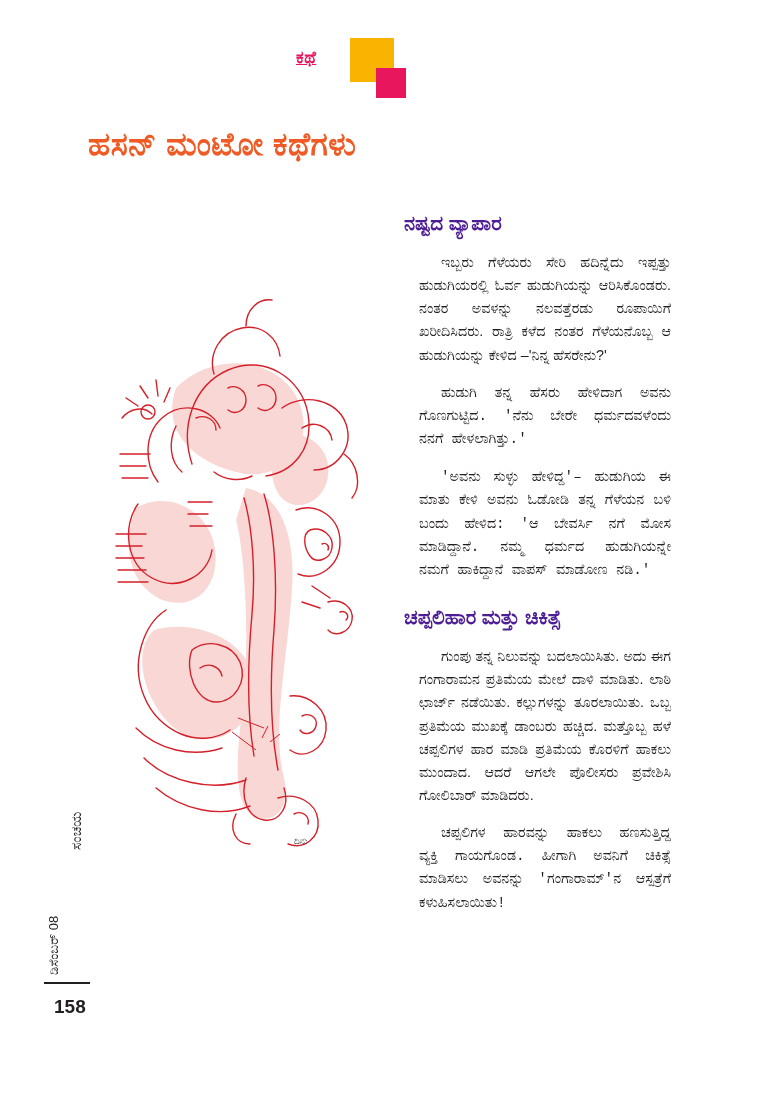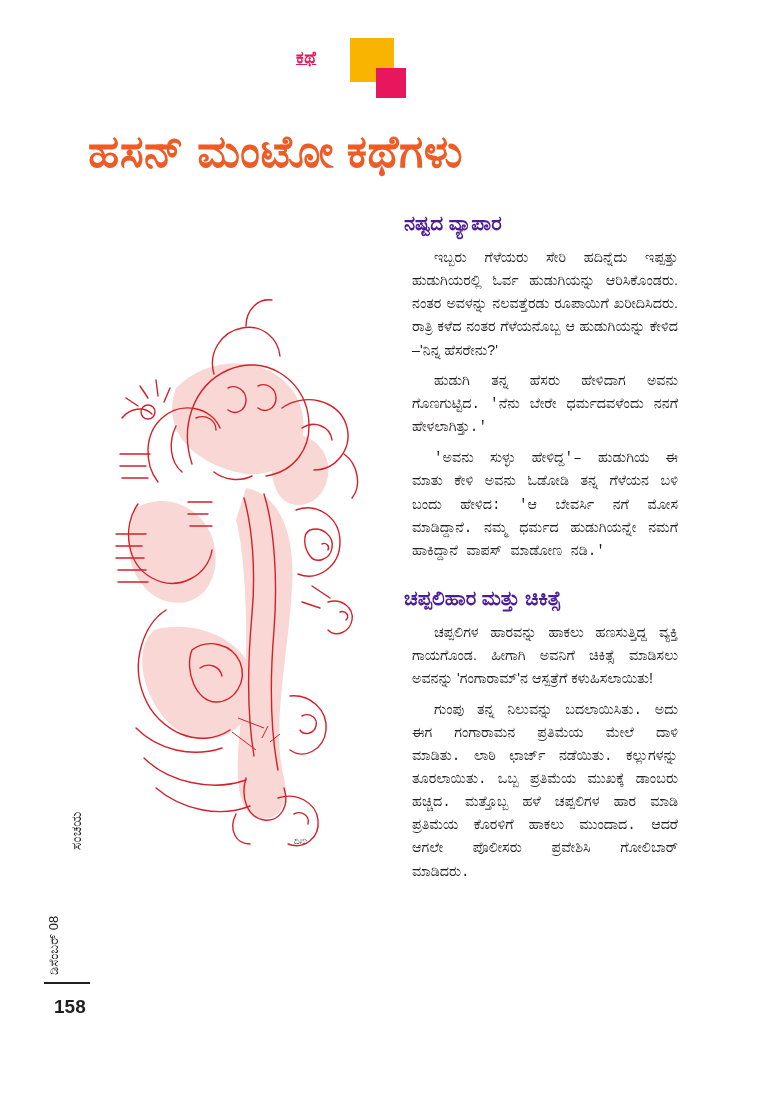--- a/index.html
+++ b/index.html
@@ -53,21 +53,21 @@
     font-weight: bold;
     letter-spacing: 0.5px;
     text-decoration: underline;
   }
 
   
   .main-title {
     position: absolute;
     left: 88px;
     top: 126px;
-    font-size: 45px;
+    font-size: 32px;
     font-weight: bold;
     color: #ef5b25;
     letter-spacing: 0.5px;
     white-space: nowrap;
   }
 
   
   .col {
     position: absolute;
     left: 404px;
@@ -81,21 +81,21 @@
     color: #4c1d95;
     margin: 0 0 10px 0;
     line-height: 1.3;
   }
   .sec-head.second {
     margin-top: 22px;
   }
   p.body {
     font-size: 14.3px;
     line-height: 1.62;
-    margin: 8px;
+    margin: 15px;
     text-align: justify;
     text-indent: 22px;
     color: #231f20;
   }
   p.body + p.body {
     margin-top: 0px;
     font-family: Liberation Mono, monospace;
   }
 
   
@@ -224,22 +224,22 @@
     <div class="art-sign">ದಿನು</div>
   </div>
 
   <div class="col">
     <h2 class="sec-head">ನಷ್ಟದ ವ್ಯಾಪಾರ</h2>
     <p class="body">ಇಬ್ಬರು ಗೆಳೆಯರು ಸೇರಿ ಹದಿನ್ನೆದು ಇಪ್ಪತ್ತು ಹುಡುಗಿಯರಲ್ಲಿ ಓರ್ವ ಹುಡುಗಿಯನ್ನು ಆರಿಸಿಕೊಂಡರು. ನಂತರ ಅವಳನ್ನು ನಲವತ್ತೆರಡು ರೂಪಾಯಿಗೆ ಖರೀದಿಸಿದರು. ರಾತ್ರಿ ಕಳೆದ ನಂತರ ಗೆಳೆಯನೊಬ್ಬ ಆ ಹುಡುಗಿಯನ್ನು ಕೇಳಿದ –'ನಿನ್ನ ಹೆಸರೇನು?'</p>
     <p class="body">ಹುಡುಗಿ ತನ್ನ ಹೆಸರು ಹೇಳಿದಾಗ ಅವನು ಗೊಣಗುಟ್ಟಿದ. 'ನೆನು ಬೇರೇ ಧರ್ಮದವಳೆಂದು ನನಗೆ ಹೇಳಲಾಗಿತ್ತು.'</p>
     <p class="body">'ಅವನು ಸುಳ್ಳು ಹೇಳಿದ್ದ'– ಹುಡುಗಿಯ ಈ ಮಾತು ಕೇಳಿ ಅವನು ಓಡೋಡಿ ತನ್ನ ಗೆಳೆಯನ ಬಳಿ ಬಂದು ಹೇಳಿದ: 'ಆ ಬೇವರ್ಸಿ ನಗೆ ಮೋಸ ಮಾಡಿದ್ದಾನೆ. ನಮ್ಮ ಧರ್ಮದ ಹುಡುಗಿಯನ್ನೇ ನಮಗೆ ಹಾಕಿದ್ದಾನೆ ವಾಪಸ್ ಮಾಡೋಣ ನಡಿ.'</p>
 
     <h2 class="sec-head second">ಚಪ್ಪಲಿಹಾರ ಮತ್ತು ಚಿಕಿತ್ಸೆ</h2>
+    <p class="body">ಗುಂಪು ತನ್ನ ನಿಲುವನ್ನು ಬದಲಾಯಿಸಿತು. ಅದು ಈಗ ಗಂಗಾರಾಮನ ಪ್ರತಿಮೆಯ ಮೇಲೆ ದಾಳಿ ಮಾಡಿತು. ಲಾಠಿ ಛಾರ್ಜ್ ನಡೆಯಿತು. ಕಲ್ಲುಗಳನ್ನು ತೂರಲಾಯಿತು. ಒಬ್ಬ ಪ್ರತಿಮೆಯ ಮುಖಕ್ಕೆ ಡಾಂಬರು ಹಚ್ಚಿದ. ಮತ್ತೊಬ್ಬ ಹಳೆ ಚಪ್ಪಲಿಗಳ ಹಾರ ಮಾಡಿ ಪ್ರತಿಮೆಯ ಕೊರಳಿಗೆ ಹಾಕಲು ಮುಂದಾದ. ಆದರೆ ಆಗಲೇ ಪೊಲೀಸರು ಪ್ರವೇಶಿಸಿ ಗೋಲಿಬಾರ್ ಮಾಡಿದರು.</p>
     <p class="body">ಚಪ್ಪಲಿಗಳ ಹಾರವನ್ನು ಹಾಕಲು ಹಣಸುತ್ತಿದ್ದ ವ್ಯಕ್ತಿ ಗಾಯಗೊಂಡ. ಹೀಗಾಗಿ ಅವನಿಗೆ ಚಿಕಿತ್ಸೆ ಮಾಡಿಸಲು ಅವನನ್ನು 'ಗಂಗಾರಾಮ್'ನ ಆಸ್ಪತ್ರೆಗೆ ಕಳುಹಿಸಲಾಯಿತು!</p>
-    <p class="body">ಗುಂಪು ತನ್ನ ನಿಲುವನ್ನು ಬದಲಾಯಿಸಿತು. ಅದು ಈಗ ಗಂಗಾರಾಮನ ಪ್ರತಿಮೆಯ ಮೇಲೆ ದಾಳಿ ಮಾಡಿತು. ಲಾಠಿ ಛಾರ್ಜ್ ನಡೆಯಿತು. ಕಲ್ಲುಗಳನ್ನು ತೂರಲಾಯಿತು. ಒಬ್ಬ ಪ್ರತಿಮೆಯ ಮುಖಕ್ಕೆ ಡಾಂಬರು ಹಚ್ಚಿದ. ಮತ್ತೊಬ್ಬ ಹಳೆ ಚಪ್ಪಲಿಗಳ ಹಾರ ಮಾಡಿ ಪ್ರತಿಮೆಯ ಕೊರಳಿಗೆ ಹಾಕಲು ಮುಂದಾದ. ಆದರೆ ಆಗಲೇ ಪೊಲೀಸರು ಪ್ರವೇಶಿಸಿ ಗೋಲಿಬಾರ್ ಮಾಡಿದರು.</p>
   </div>
 
   <div class="vert-wrap">
     <div class="vert-text vert-a">ಸಂಚಯ</div>
     <div class="vert-text vert-b">ಡಿಸೆಂಬರ್ 08</div>
   </div>
 
   <div class="footer-rule"></div>
   <div class="page-num">158</div>
 

